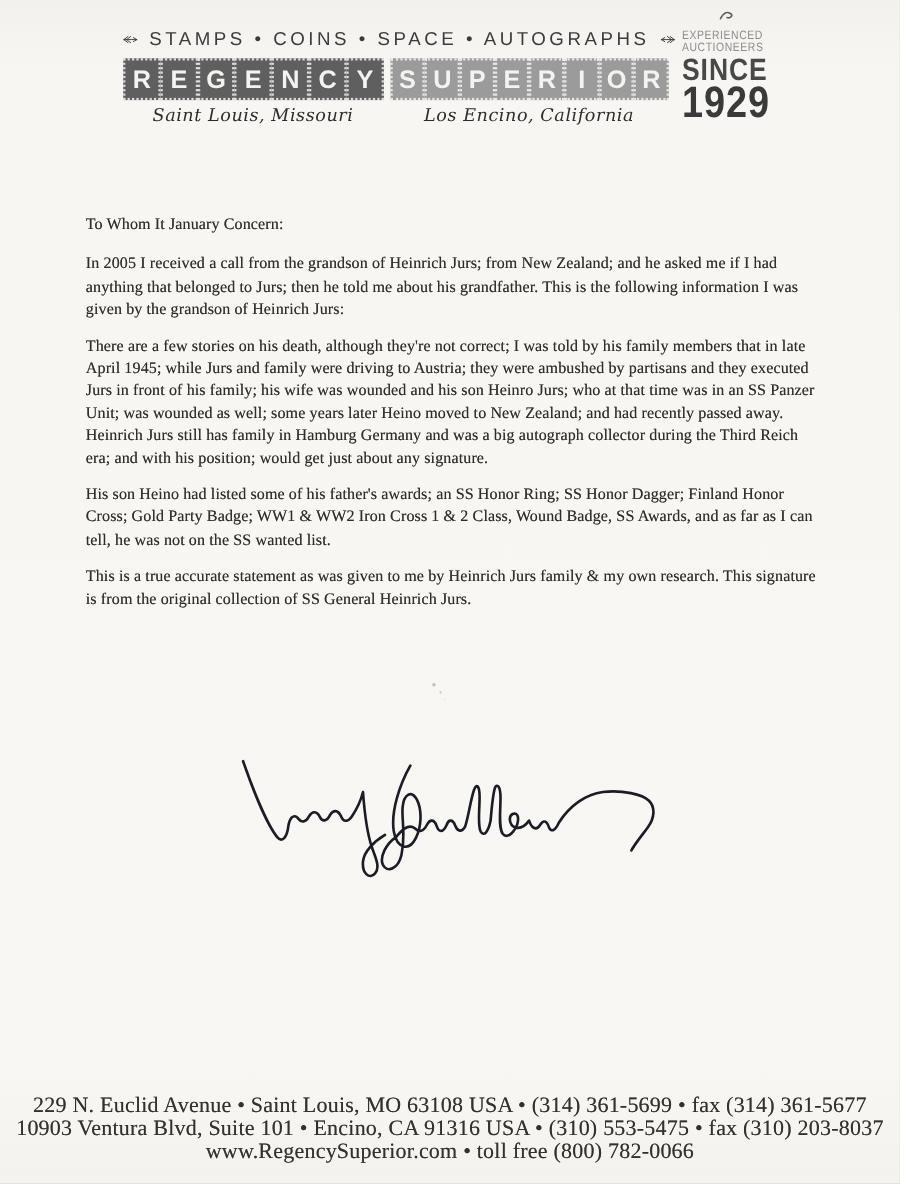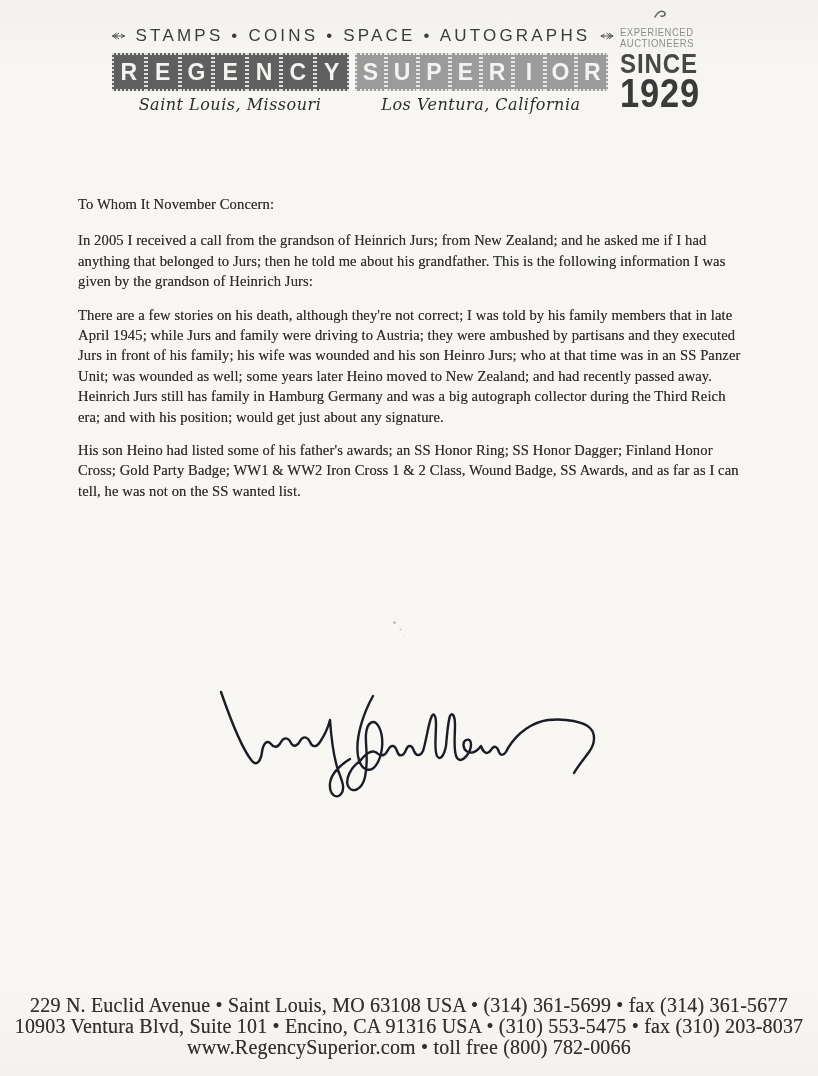--- a/index.html
+++ b/index.html
@@ -105,37 +105,38 @@
           <span class="tile">E</span>
           <span class="tile">R</span>
           <span class="tile">I</span>
           <span class="tile">O</span>
           <span class="tile">R</span>
         </div>
       </div>
 
       <div class="cities">
         <span class="city-left">Saint Louis, Missouri</span>
-        <span class="city-right">Los Ventura, California</span>
+        <span class="city-right">Los Encino, California</span>
       </div>
     </div>
 
     <div class="lh-right">
       <div class="tagline">EXPERIENCED</div>
       <div class="tagline">AUCTIONEERS</div>
       <div class="since">SINCE</div>
       <div class="year">1929</div>
     </div>
   </header>
 
   <main class="letter-body">
-    <p class="salutation">To Whom It November Concern:</p>
+    <p class="salutation">To Whom It January Concern:</p>
     <p>In 2005 I received a call from the grandson of Heinrich Jurs; from New Zealand; and he asked me if I had anything that belonged to Jurs; then he told me about his grandfather. This is the following information I was given by the grandson of Heinrich Jurs:</p>
     <p>There are a few stories on his death, although they're not correct; I was told by his family members that in late April 1945; while Jurs and family were driving to Austria; they were ambushed by partisans and they executed Jurs in front of his family; his wife was wounded and his son Heinro Jurs; who at that time was in an SS Panzer Unit; was wounded as well; some years later Heino moved to New Zealand; and had recently passed away. Heinrich Jurs still has family in Hamburg Germany and was a big autograph collector during the Third Reich era; and with his position; would get just about any signature.</p>
     <p>His son Heino had listed some of his father's awards; an SS Honor Ring; SS Honor Dagger; Finland Honor Cross; Gold Party Badge; WW1 &amp; WW2 Iron Cross 1 &amp; 2 Class, Wound Badge, SS Awards, and as far as I can tell, he was not on the SS wanted list.</p>
+    <p>This is a true accurate statement as was given to me by Heinrich Jurs family &amp; my own research. This signature is from the original collection of SS General Heinrich Jurs.</p>
   </main>
 
   <div class="smudge"></div>
 
   <div class="signature" aria-label="Jerry Swallow">
     <svg width="420" height="125" viewBox="0 0 420 125">
       <g stroke="#1c1c26" stroke-width="2.4" fill="none" stroke-linecap="round" stroke-linejoin="round">
         <path d="M33,10 C42,36 55,68 64,79 C69,85 73,78 74,70
                  C75,62 79,57 83,62 C86,66 90,66 93,60
                  C96,55 100,55 103,61 C105,65 109,65 112,59

